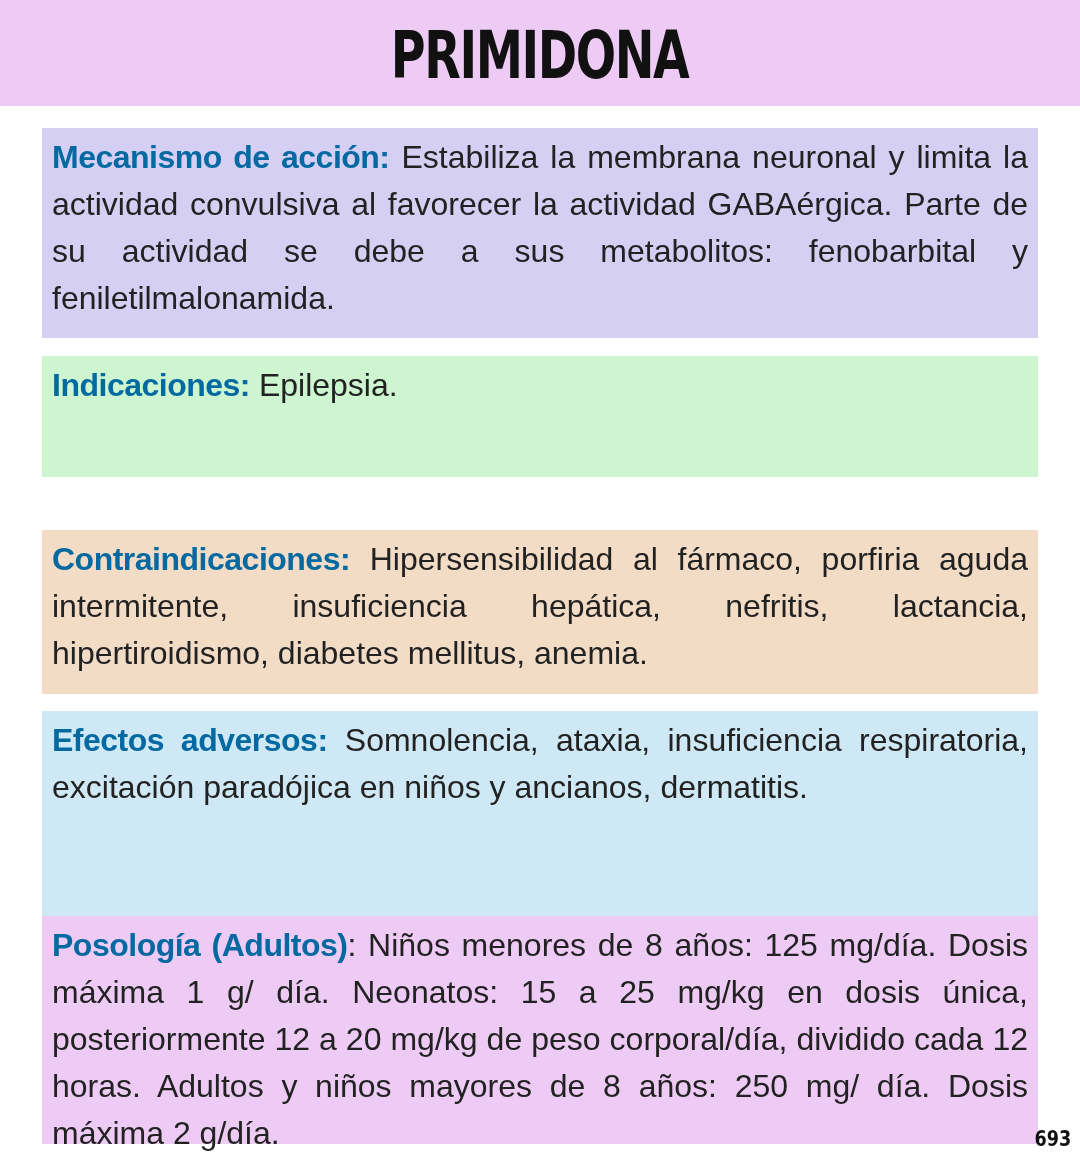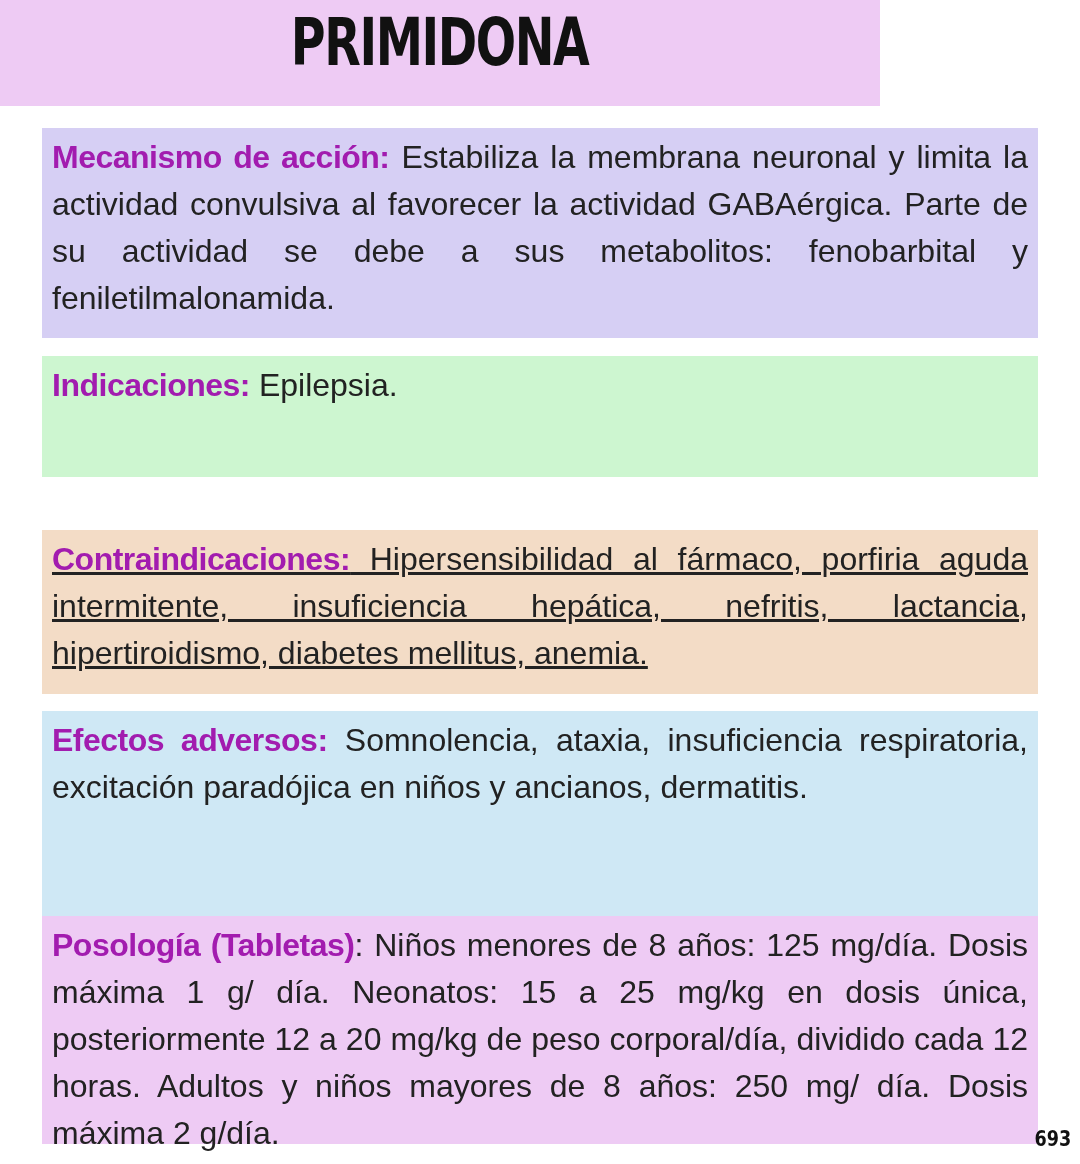--- a/index.html
+++ b/index.html
@@ -1,36 +1,36 @@
 <!DOCTYPE html>
 <html><head>
   <meta charset="utf-8">
   <style>
     html, body { margin: 0; padding: 0; }
     body {
       width: 1080px; height: 1164px; background: #ffffff; position: relative; overflow: hidden;
       font-family: "Liberation Sans", sans-serif; color: #1a1a1a;
     }
     .header {
-      position: absolute; left: 0; top: 0; width: 880px; height: 106px;
-      background: #eecbf4; display: flex; justify-content: center;
+      position: absolute; left: 0; top: 0; width: 1080px; height: 106px;
+      background: #eecbf4; display: flex; align-items: center; justify-content: center;
     }
     .title {
       font-family: "DejaVu Sans", sans-serif; font-weight: bold; font-size: 66px;
       letter-spacing: -2px; transform: scaleX(0.72); color: #111; margin-top: 4px;
     }
     .section {
       position: absolute; left: 42px; width: 996px; box-sizing: border-box;
       padding: 6px 10px 0 10px; font-size: 32px; line-height: 47px; text-align: justify;
       color: #222;
     }
-    .section .label { font-weight: bold; color: #a21caf; letter-spacing: -0.5px; }
+    .section .label { font-weight: bold; color: #0369a1; letter-spacing: -0.5px; }
     .sec-mecanismo { top: 128px; height: 210px; background: #d6cff4; }
     .sec-indicaciones { top: 356px; height: 121px; background: #cdf6d0; }
-    .sec-contra { top: 530px; height: 164px; background: #f3dcc6; text-decoration: underline; }
+    .sec-contra { top: 530px; height: 164px; background: #f3dcc6; }
     .sec-efectos { top: 711px; height: 233px; background: #cfe8f5; }
     .sec-posologia { top: 916px; height: 228px; background: #eecbf4; }
     .page-number {
       position: absolute; right: 4px; top: 1126px; font-size: 22px; font-weight: bold;
       color: #111; font-family: "DejaVu Sans", sans-serif; transform: scaleX(0.8);
     }
   </style>
 </head>
 <body>
 
@@ -48,16 +48,16 @@
 
 <div class="section sec-contra">
   <span class="label">Contraindicaciones:</span><span>  Hipersensibilidad al fármaco, porfiria aguda intermitente, insuficiencia hepática, nefritis, lactancia, hipertiroidismo, diabetes mellitus, anemia.</span>
 </div>
 
 <div class="section sec-efectos">
   <span class="label">Efectos adversos:</span><span> Somnolencia, ataxia, insuficiencia respiratoria, excitación paradójica en niños y ancianos, dermatitis.</span>
 </div>
 
 <div class="section sec-posologia">
-  <span class="label">Posología (Tabletas)</span><span>: Niños menores de 8 años: 125 mg/día. Dosis máxima 1 g/ día. Neonatos: 15 a 25 mg/kg en dosis única, posteriormente 12 a 20 mg/kg de peso corporal/día, dividido cada 12 horas. Adultos y niños mayores de 8 años: 250 mg/ día. Dosis máxima  2 g/día.</span>
+  <span class="label">Posología (Adultos)</span><span>: Niños menores de 8 años: 125 mg/día. Dosis máxima 1 g/ día. Neonatos: 15 a 25 mg/kg en dosis única, posteriormente 12 a 20 mg/kg de peso corporal/día, dividido cada 12 horas. Adultos y niños mayores de 8 años: 250 mg/ día. Dosis máxima  2 g/día.</span>
 </div>
 
 <div class="page-number">693</div>
 
 </body></html>

